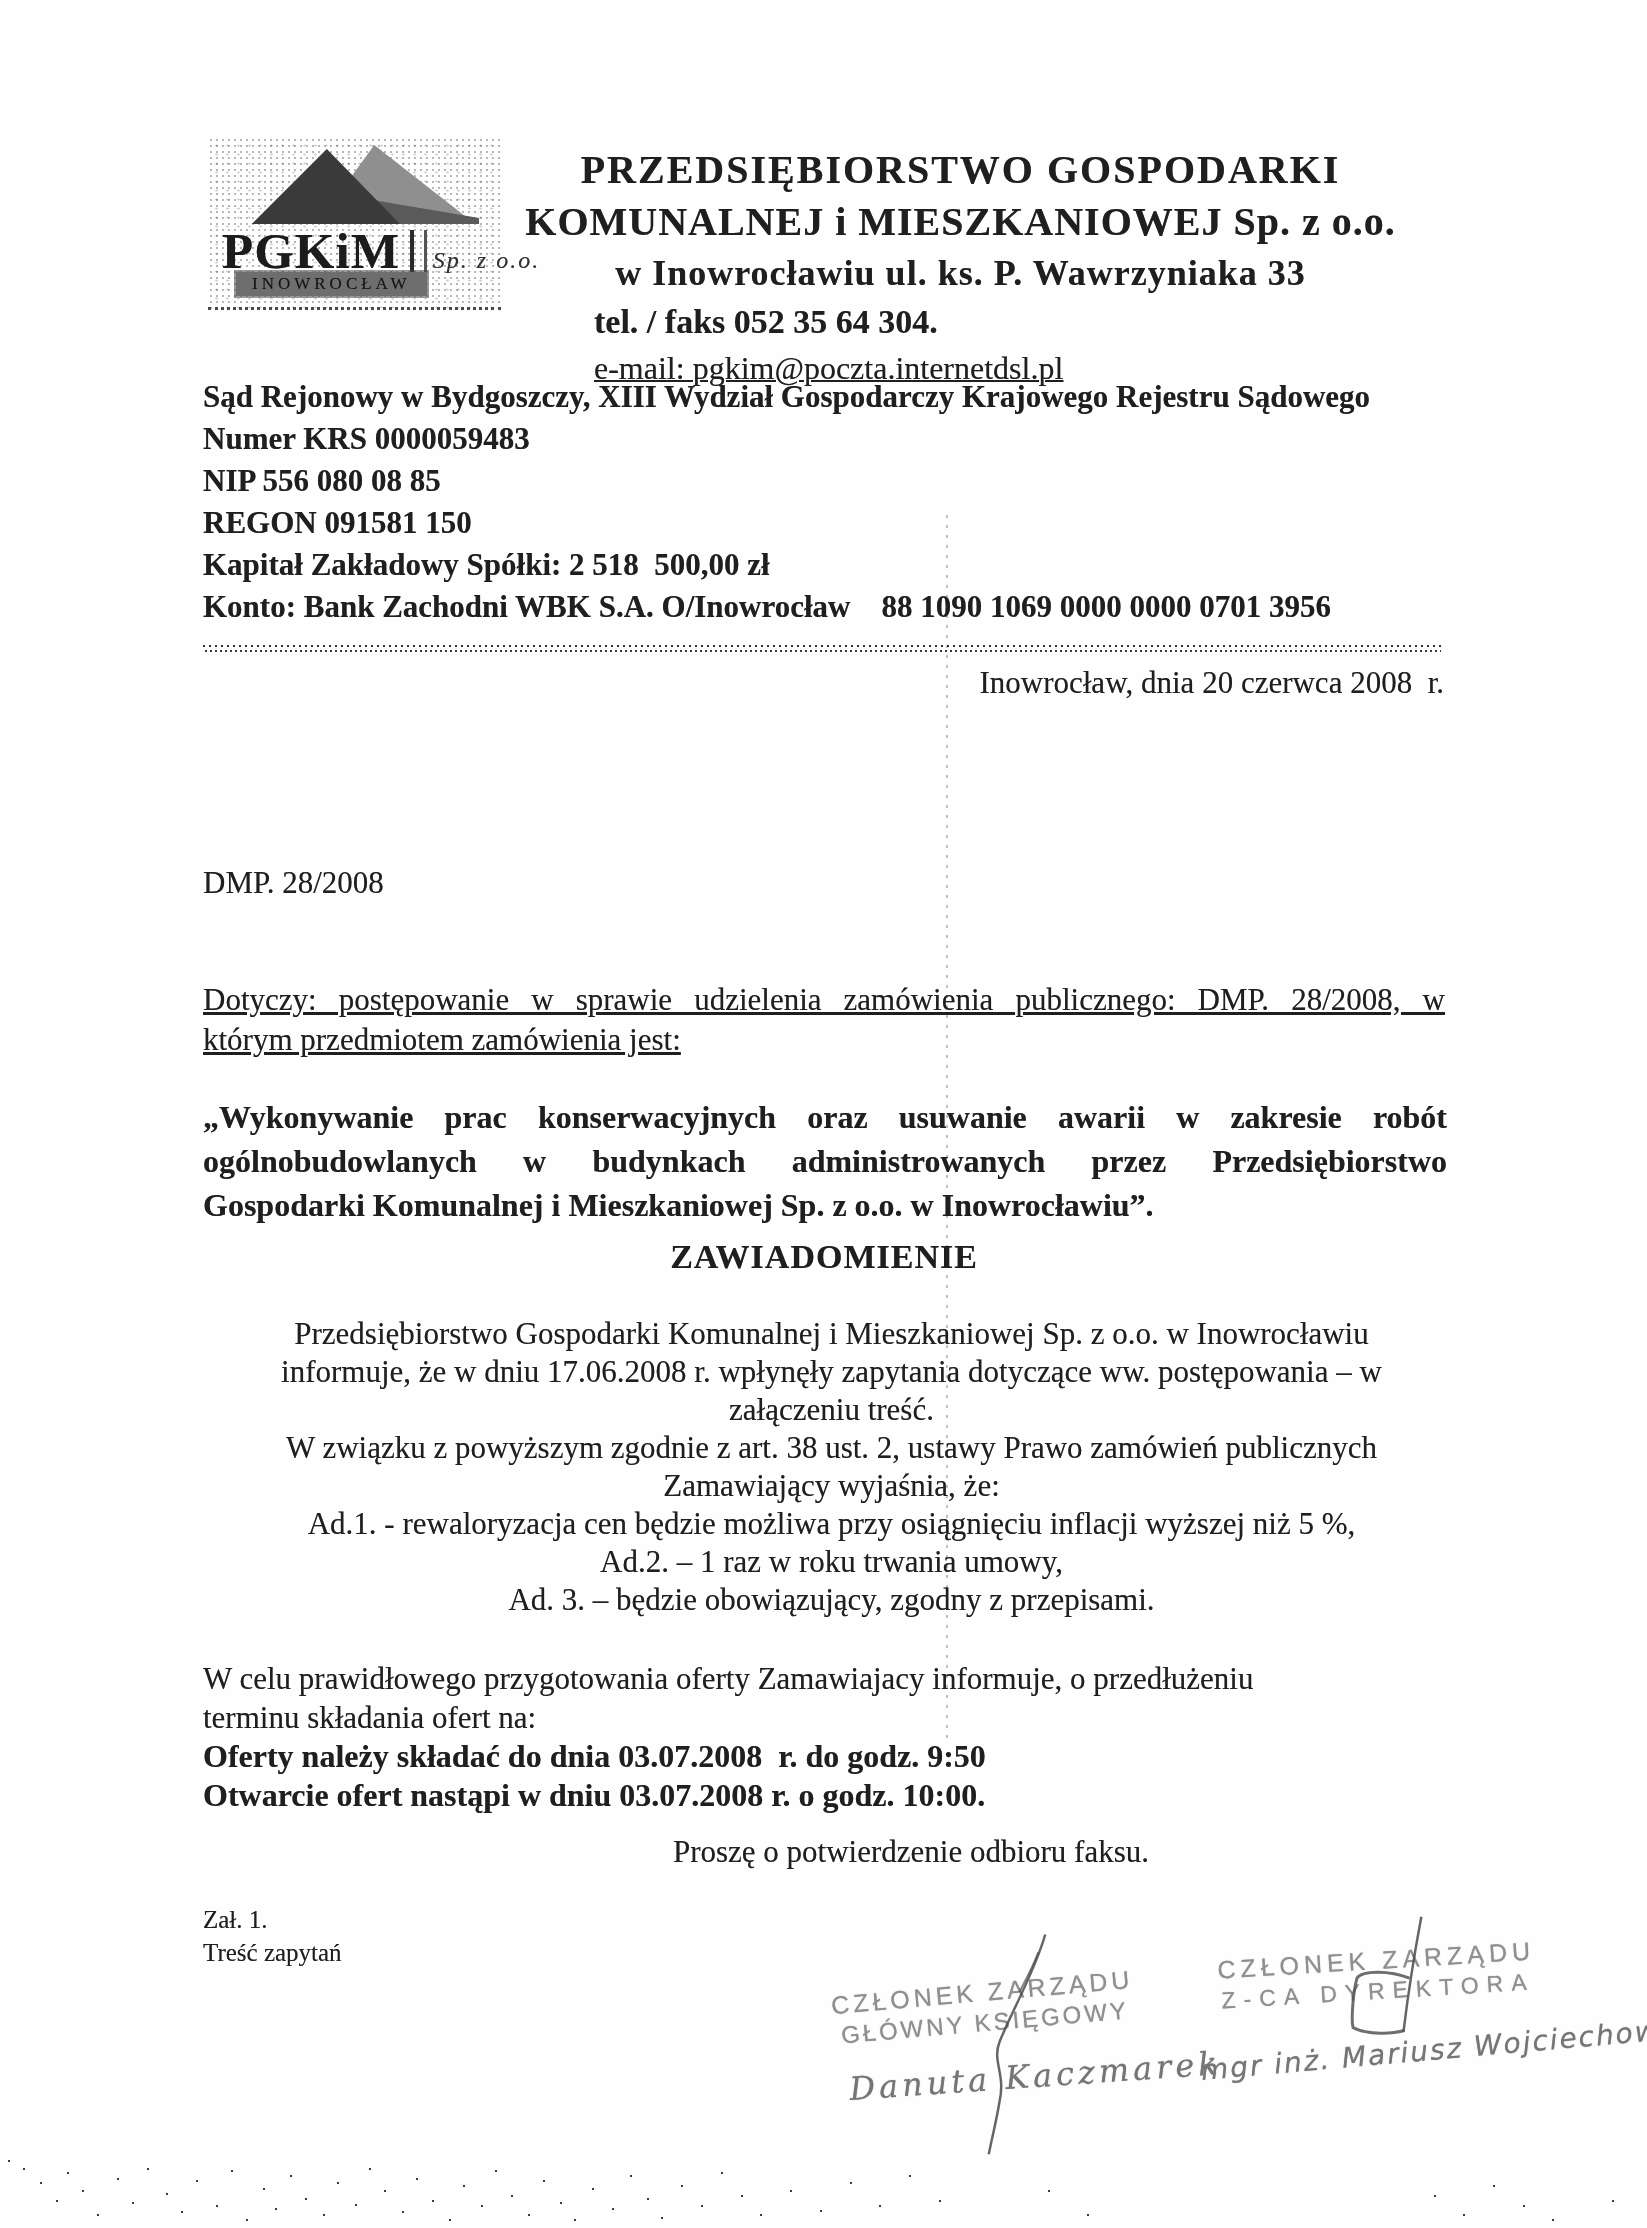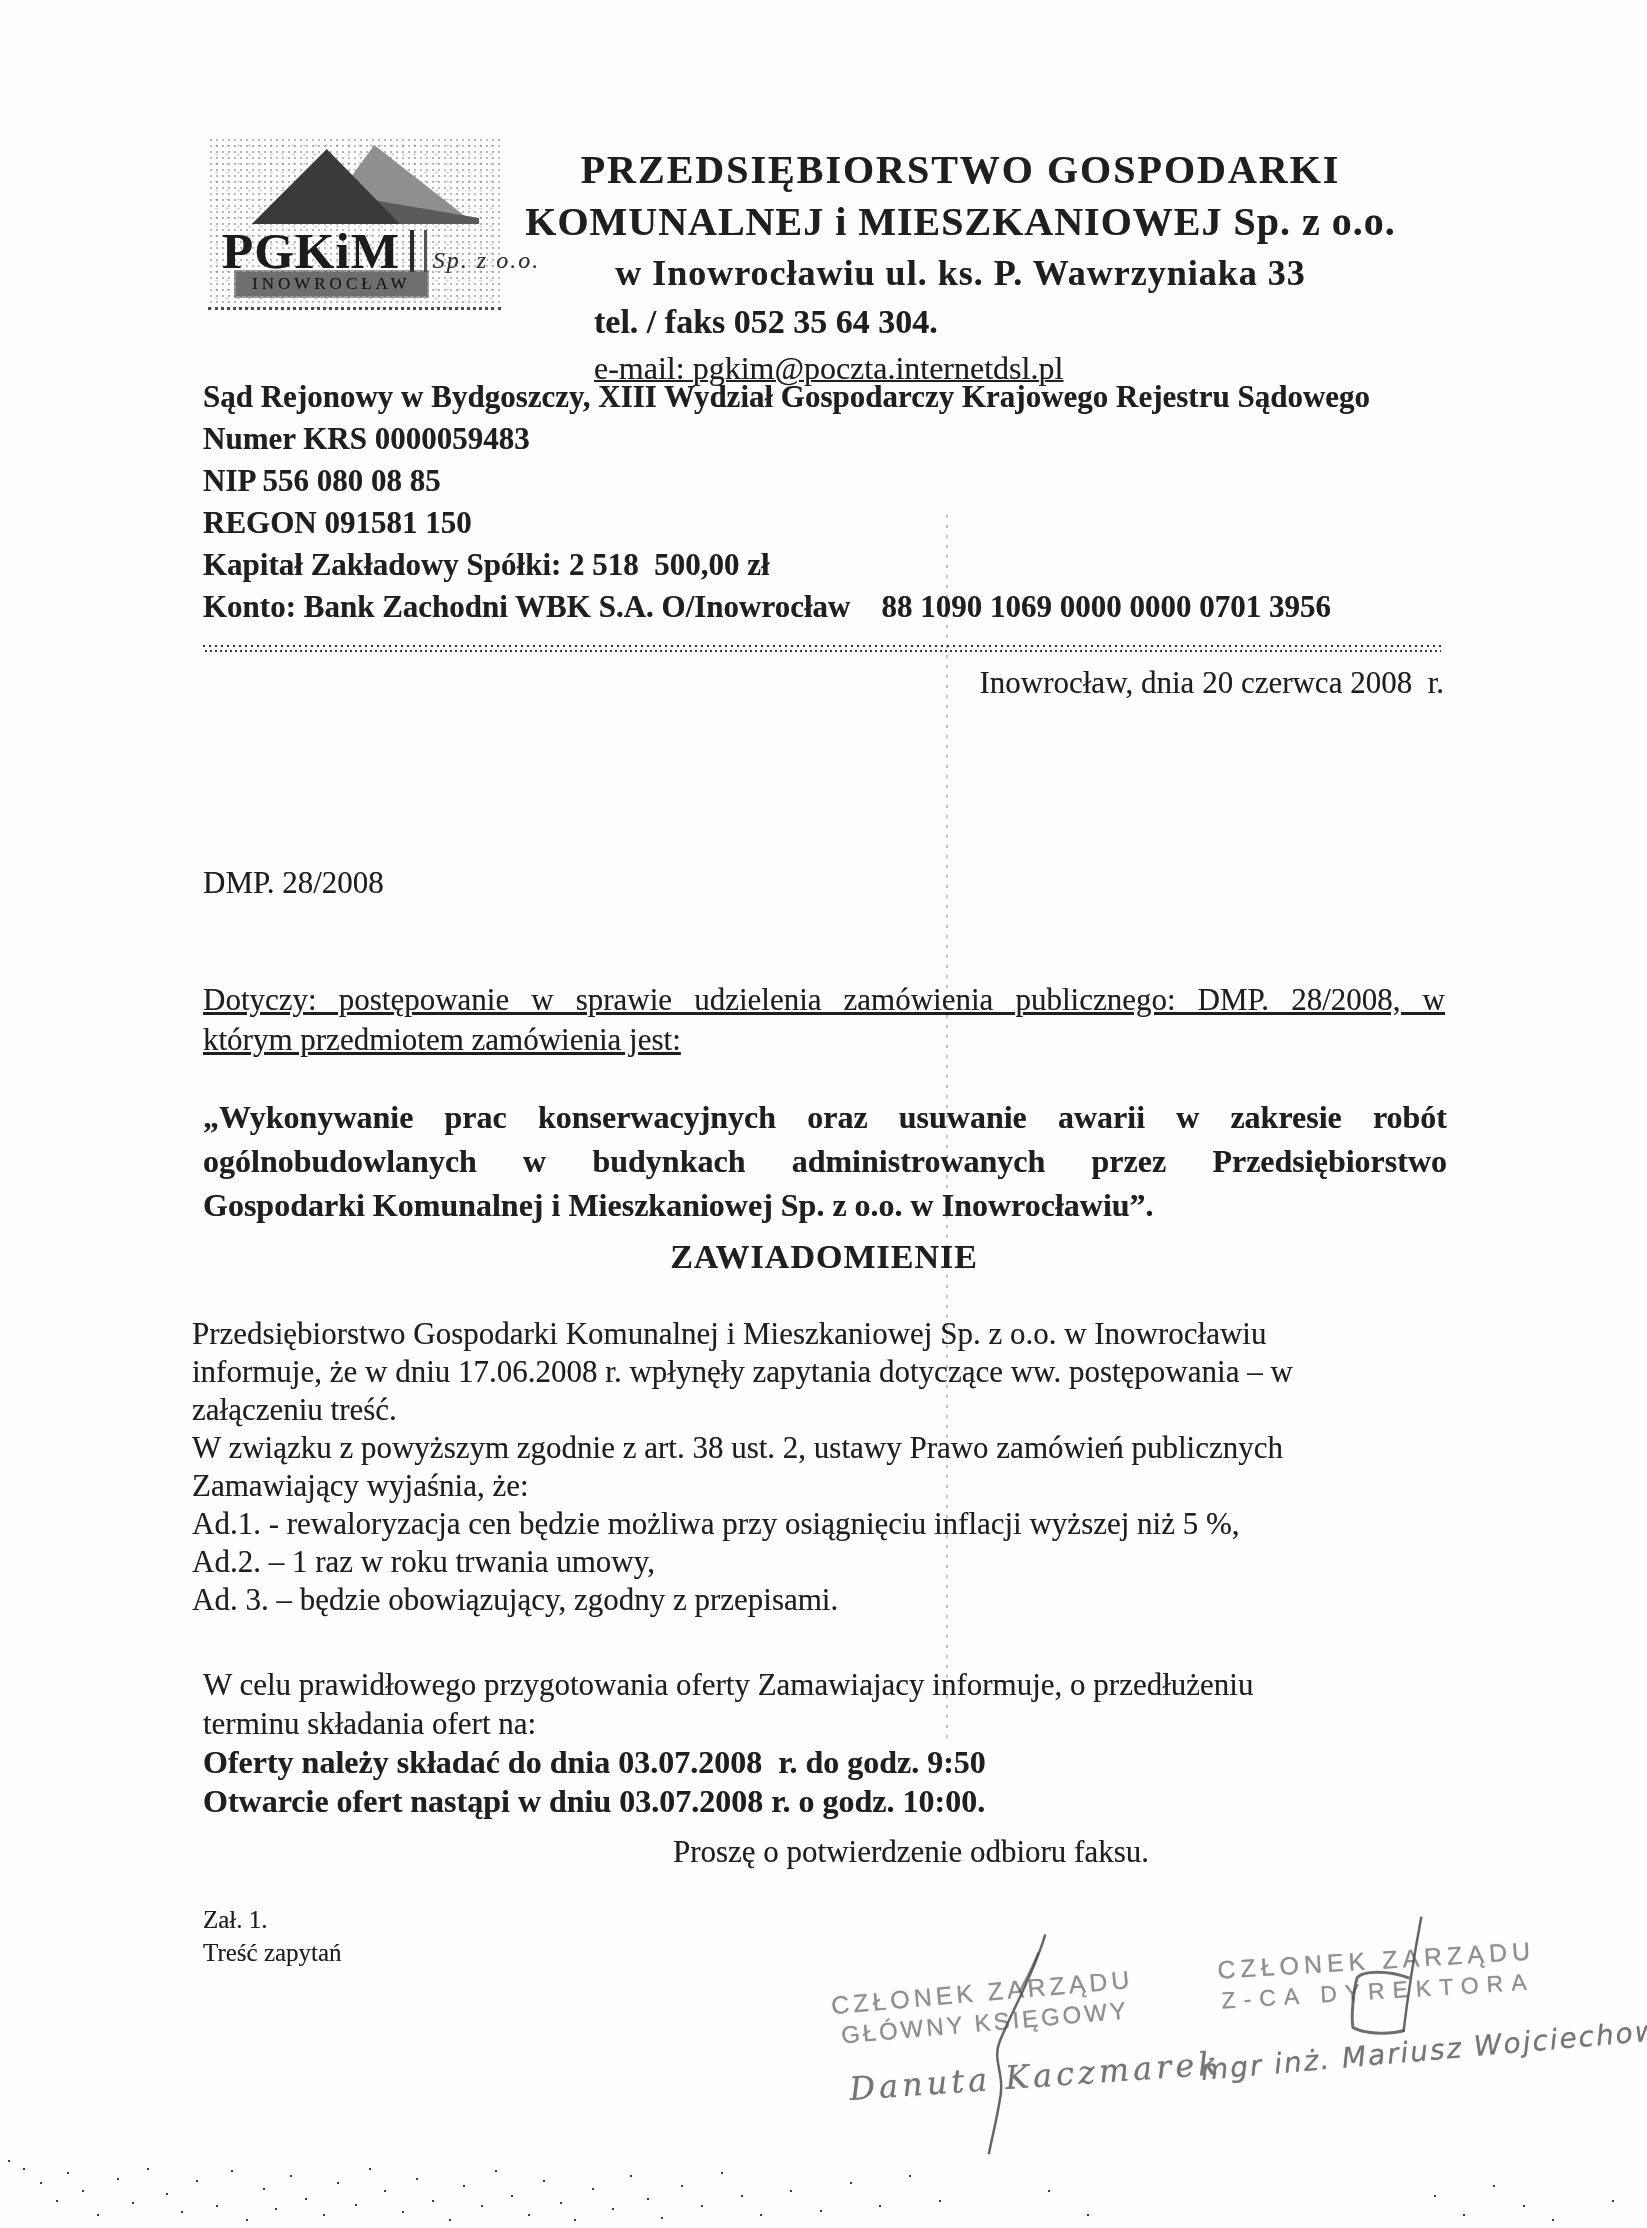--- a/index.html
+++ b/index.html
@@ -61,22 +61,22 @@
   
   .date-line{left:203px;top:665px;width:1241px;text-align:right;font-size:31px;white-space:pre;}
   .reference{left:203px;top:865px;font-size:31px;}
   .subject{left:203px;top:980px;width:1242px;text-decoration:underline;}
   .subject .ln{line-height:40px;}
   .quote{left:203px;top:1095px;width:1244px;font-weight:bold;font-size:32px;}
   .quote .ln{line-height:44px;}
   .justify .ln{white-space:normal;text-align:justify;text-align-last:justify;}
   .justify .ln:last-child{text-align-last:left;}
   .heading{left:203px;top:1238px;width:1242px;text-align:center;font-size:34px;font-weight:bold;letter-spacing:1px;}
-  .body-block{left:192px;top:1315px;width:1257px;}
-  .terms-block{left:203px;top:1659px;width:1257px;margin-top:6px;}
+  .body-block{left:203px;top:1315px;width:1257px;text-align:center;}
+  .terms-block{left:203px;top:1659px;width:1257px;}
   .terms-bold .ln{font-weight:bold;font-size:32px;line-height:39px;}
   .terms-intro .ln{line-height:39px;}
   .fax-note{left:416px;top:1834px;width:990px;text-align:center;font-size:31px;}
   .attachment{left:203px;top:1903px;font-size:25px;}
   .attachment .ln{line-height:33px;}
   
   .stamp{color:#8f8f8f;font-family:"Liberation Sans","DejaVu Sans",sans-serif;text-align:center;white-space:nowrap;text-shadow:0 0 1px rgba(140,140,140,.8);}
   .stamp-left{left:832px;top:1976px;transform:rotate(-5deg);}
   .stamp-left .s1{font-size:25px;letter-spacing:4px;line-height:32px;}
   .stamp-left .s2{font-size:24px;letter-spacing:3px;line-height:30px;}

